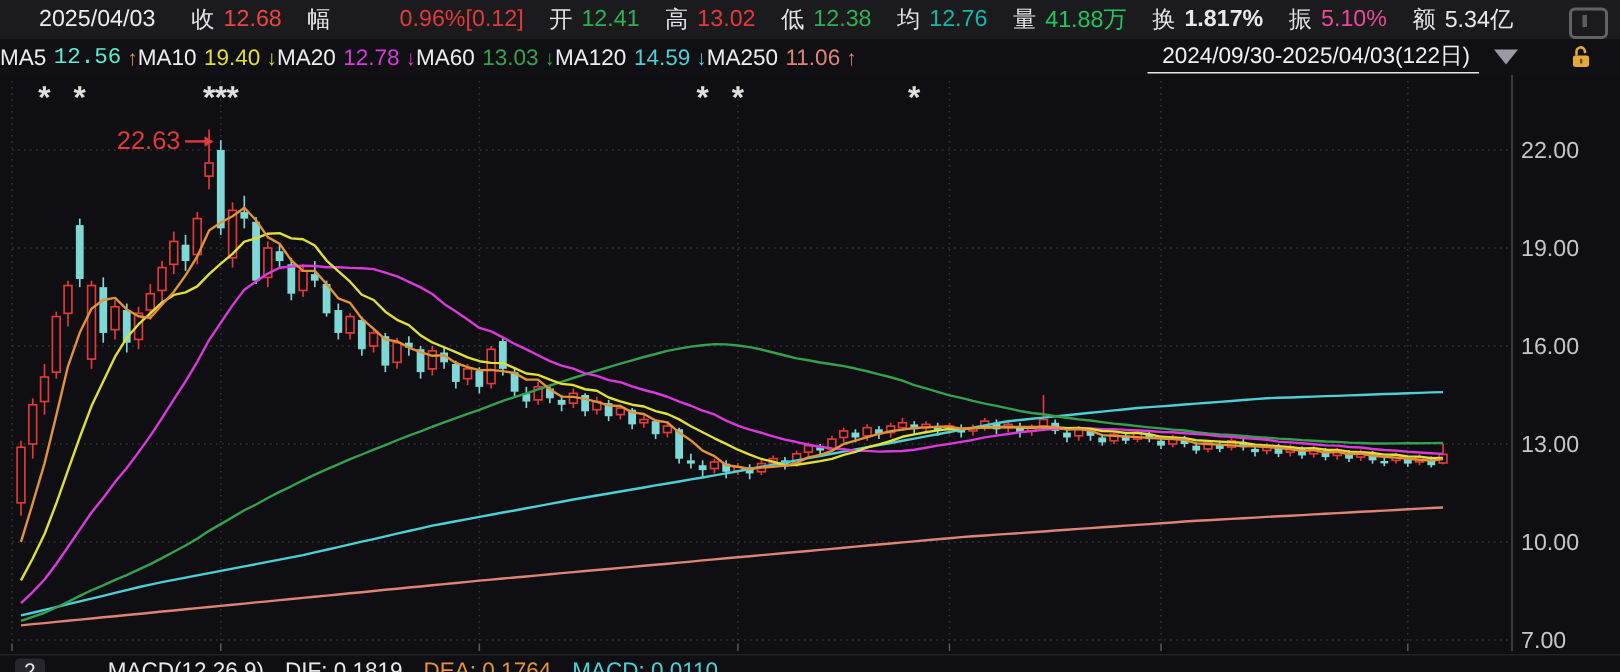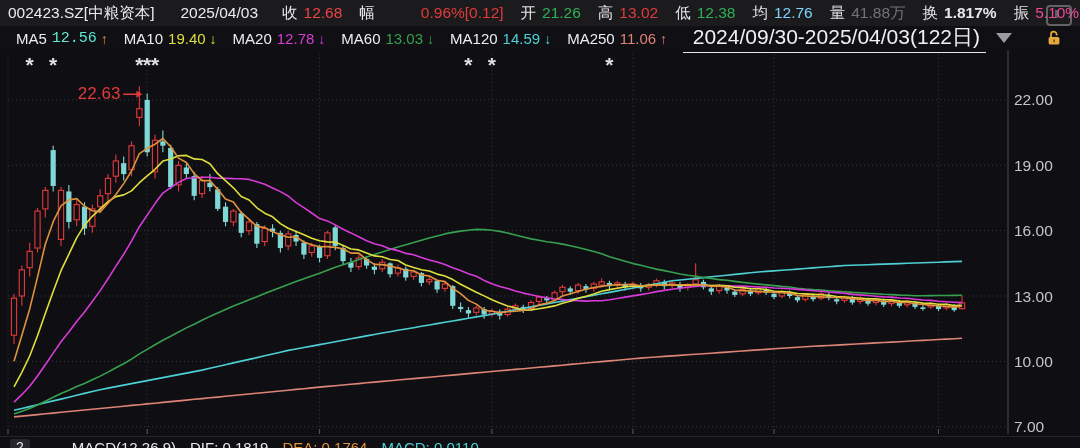--- a/index.html
+++ b/index.html
@@ -10,25 +10,25 @@
   .topbar{position:absolute;left:0;top:0;width:1080px;height:26px;background:#1b1b1e;
           display:flex;align-items:center;font-size:15.5px;white-space:nowrap;overflow:hidden;}
   .topbar .sym{margin-left:8px;color:#ececee;}
   .topbar .qdate{margin-left:26px;color:#ececee;}
   .topbar .fields{display:flex;margin-left:24px;}
   .field{margin-right:17px;display:flex;align-items:center;}
   .field .lb{color:#e4e4e6;margin-right:6px;}
   
   .marow{position:absolute;left:0;top:26px;width:1080px;height:24px;background:#101014;
          display:flex;align-items:center;font-size:15px;white-space:nowrap;}
-  .ma-item{display:flex;align-items:flex-end;margin-left:16px;}
+  .ma-item{display:flex;align-items:flex-start;margin-left:0;}
   .ma-item .ml{color:#ededef;margin-right:5px;}
   .ma-item .arrow{margin-left:4px;font-size:14px;}
   .rangewrap{position:absolute;top:26px;right:0;height:24px;display:flex;align-items:center;}
-  .range-text{color:#f0f0f2;font-size:21px;border-bottom:1.5px solid #e6e6e8;
+  .range-text{color:#f0f0f2;font-size:15px;border-bottom:1.5px solid #e6e6e8;
               padding:0 6px 1px 10px;}
   .tri-down{width:0;height:0;border-left:8px solid transparent;border-right:8px solid transparent;
             border-top:10px solid #9a9aa2;margin-left:10px;cursor:pointer;}
   .lockwrap{margin-left:34px;margin-right:18px;width:16px;height:16px;}
   
   .chartwrap{position:absolute;left:0;top:50px;width:1080px;height:384px;}
   
   .botrow{position:absolute;left:0;top:436px;width:1080px;height:12px;overflow:hidden;
           border-top:1px solid #232329;background:#0f0f13;}
   .botrow-inner{position:absolute;left:0;top:2px;display:flex;align-items:flex-start;
@@ -41,50 +41,49 @@
   .wmark{position:absolute;right:8px;top:5px;width:22px;height:17px;border:2.5px solid rgba(160,160,164,.6);
          border-radius:4px;opacity:.9;}
   .wmark:before{content:"";position:absolute;left:3px;bottom:-6px;width:3px;height:4px;background:rgba(160,160,164,.6);}
   .wmark:after{content:"";position:absolute;right:3px;bottom:-6px;width:3px;height:4px;background:rgba(160,160,164,.6);}
   .wmark .inner{position:absolute;left:7px;top:3px;width:3px;height:8px;background:rgba(160,160,164,.55);}
 </style>
 </head>
 <body>
 
 <div class="topbar">
-  <span class="sym">002423.SZ[中粮资本]</span>
   <span class="qdate">2025/04/03</span>
   <div class="fields">
       <span class="field">
         <span class="lb">收</span>
         <span class="vl" style="color: #ef4444;">12.68</span>
       </span>
       <span class="field">
         <span class="lb">幅</span>
         <span class="vl" style="color: rgb(226, 58, 58); margin-left: 40px;">0.96%[0.12]</span>
       </span>
       <span class="field">
         <span class="lb">开</span>
-        <span class="vl" style="color: rgb(46, 176, 84);">21.26</span>
+        <span class="vl" style="color: rgb(46, 176, 84);">12.41</span>
       </span>
       <span class="field">
         <span class="lb">高</span>
         <span class="vl" style="color: rgb(226, 58, 58);">13.02</span>
       </span>
       <span class="field">
         <span class="lb">低</span>
         <span class="vl" style="color: rgb(46, 176, 84);">12.38</span>
       </span>
       <span class="field">
         <span class="lb">均</span>
-        <span class="vl" style="color: #7dd3fc;">12.76</span>
+        <span class="vl" style="color: #14b8a6;">12.76</span>
       </span>
       <span class="field">
         <span class="lb">量</span>
-        <span class="vl" style="color: #737373; text-align: center;">41.88万</span>
+        <span class="vl" style="color: #22c55e; text-align: center;">41.88万</span>
       </span>
       <span class="field">
         <span class="lb">换</span>
         <span class="vl" style="color: rgb(232, 232, 234); font-weight: bold;">1.817%</span>
       </span>
       <span class="field">
         <span class="lb">振</span>
         <span class="vl" style="color: #ec4899;">5.10%</span>
       </span>
       <span class="field">

